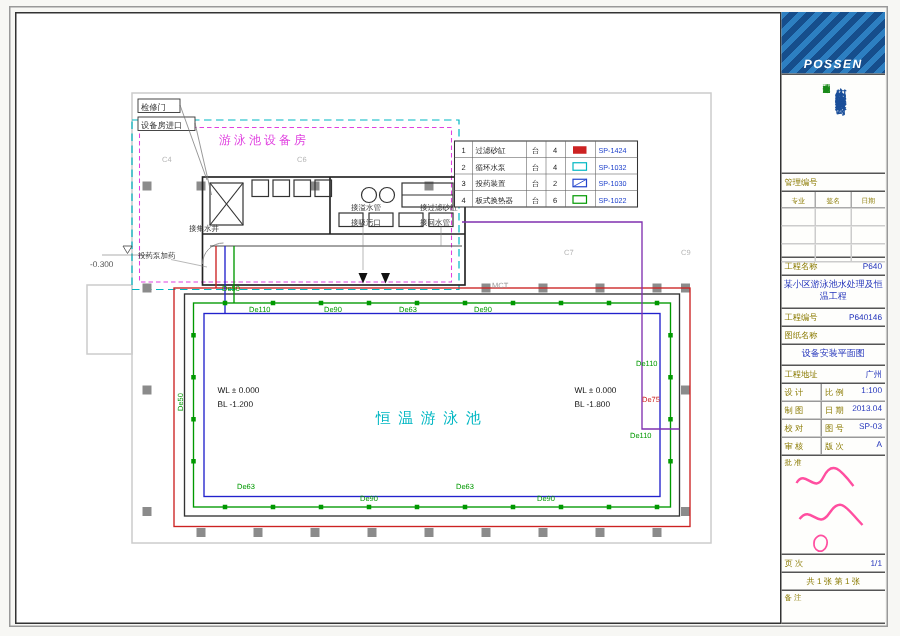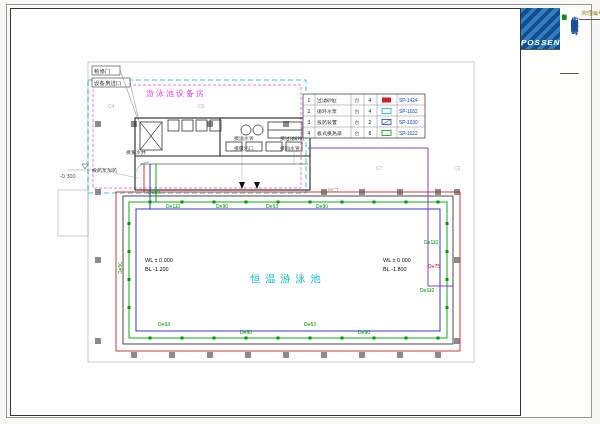--- a/index.html
+++ b/index.html
@@ -4,21 +4,21 @@
 <style>
   html,body{margin:0;padding:0;}
   body{width:600px;height:424px;background:#e9e9e5;font-family:"Liberation Sans",sans-serif;}
   .page{position:relative;width:600px;height:424px;background:#f7f7f4;overflow:hidden;}
   .frame-outer{position:absolute;left:6px;top:4px;width:586px;height:414px;border:1px solid #999;box-sizing:border-box;}
   .sheet-bg{position:absolute;left:10px;top:8px;width:580px;height:408px;background:#ffffff;border:1.2px solid #333;box-sizing:border-box;}
   svg.plan{position:absolute;left:10px;top:8px;}
   svg text{font-family:"Liberation Sans",sans-serif;}
 
   .tb{position:absolute;left:520px;top:8px;width:70px;height:408px;border-left:1.1px solid #333;
-      box-sizing:border-box;display:flex;flex-direction:row;background:#fefefc;}
+      box-sizing:border-box;display:flex;flex-direction:column;background:#fefefc;}
   .tb > div{border-bottom:1px solid #555;box-sizing:border-box;flex:0 0 auto;}
   .tb-logo{height:42px;background:repeating-linear-gradient(135deg,#2d7fc1 0 4px,#164e8c 4px 8px);
       display:flex;align-items:flex-end;justify-content:center;color:#fff;font-size:8px;
       font-weight:bold;font-style:italic;letter-spacing:1px;padding-bottom:2px;}
   .tb-company{height:66px;display:flex;flex-direction:row;justify-content:center;gap:3px;padding-top:2px;}
   .tagline{writing-mode:vertical-rl;font-size:5px;color:#1a8a1a;line-height:7px;}
   .cname{writing-mode:vertical-rl;font-size:7.5px;color:#1b4f9a;letter-spacing:1px;line-height:9px;font-weight:bold;}
   .tbrow{height:12px;display:flex;justify-content:space-between;align-items:center;padding:0 2px;font-size:5.5px;}
   .lab{color:#8a7a00;white-space:nowrap;}
   .val{color:#2233bb;white-space:nowrap;}

